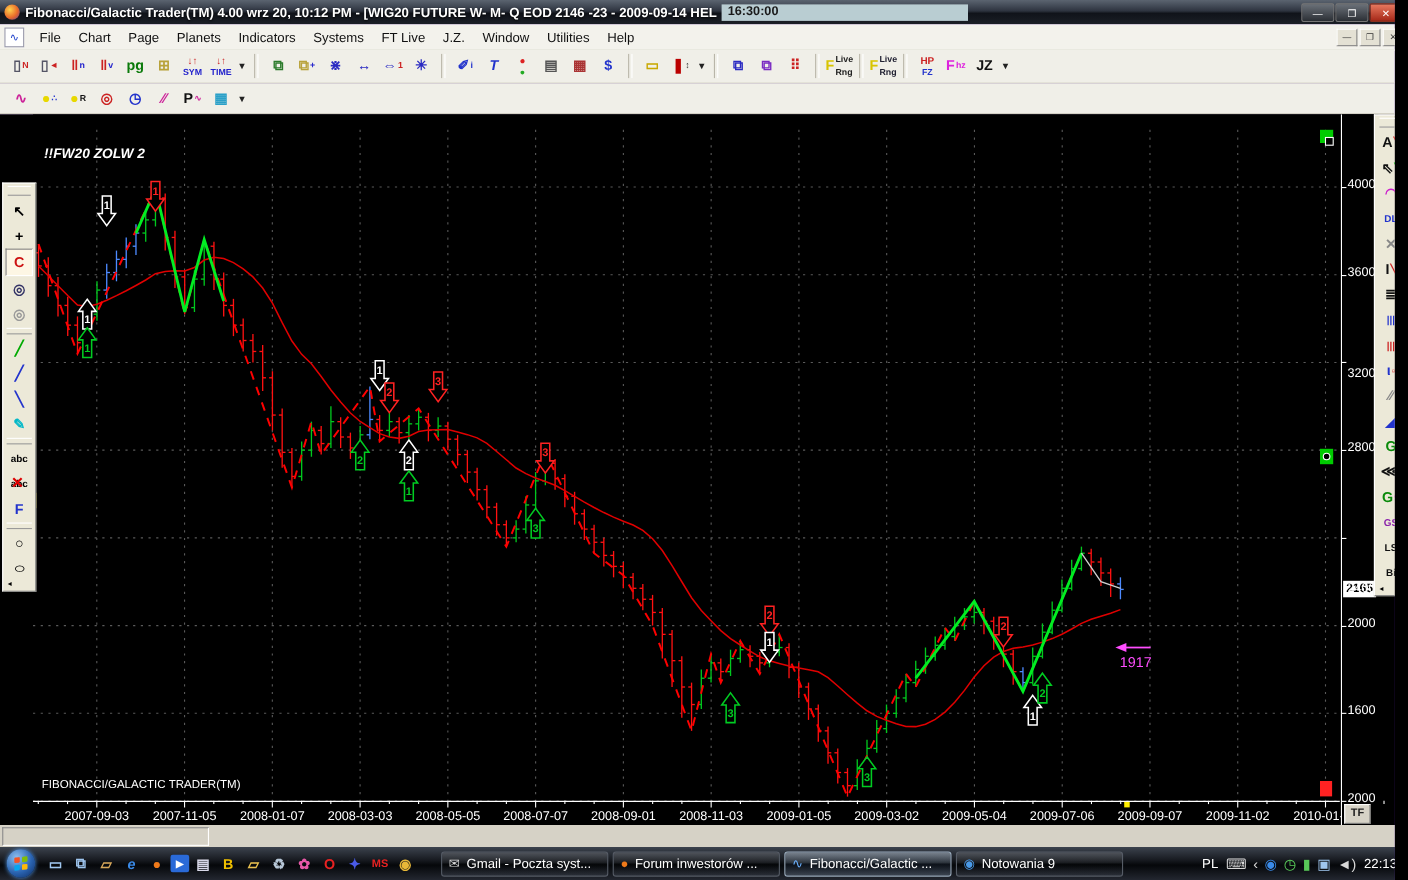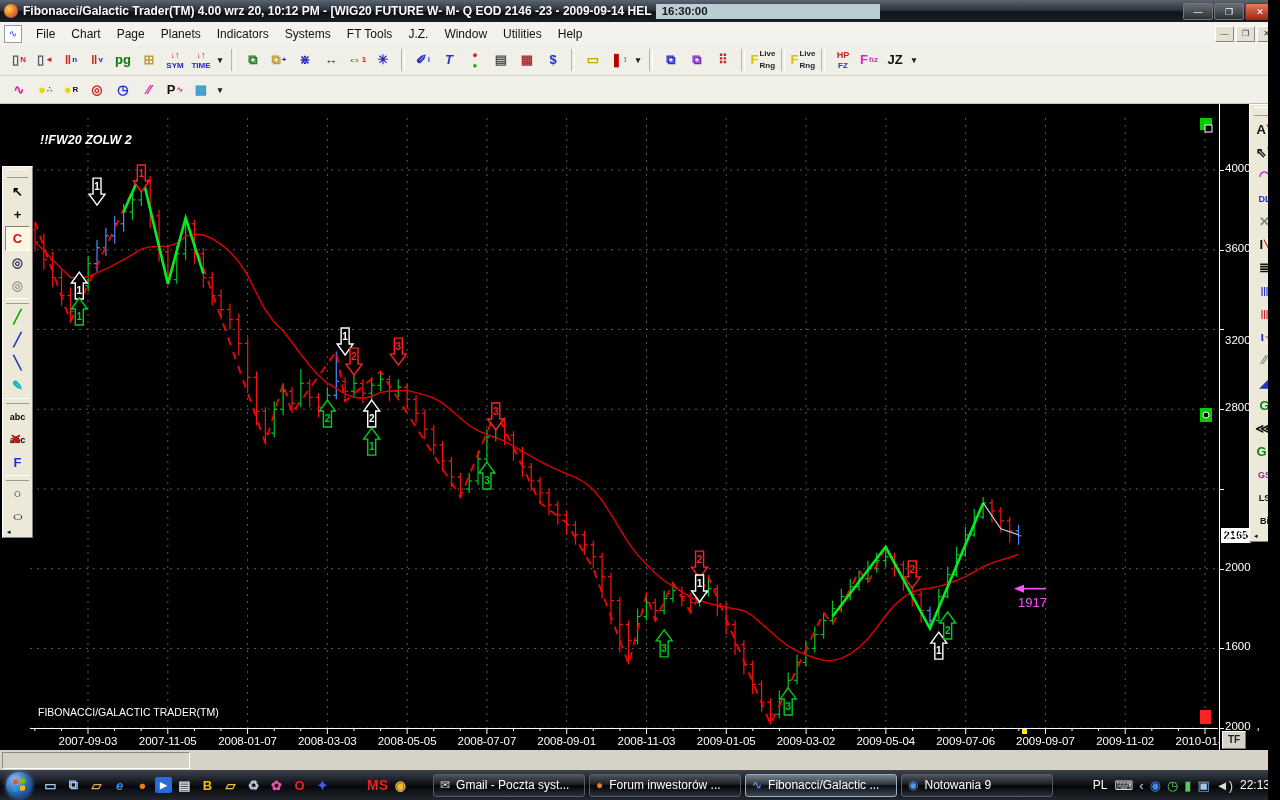--- a/index.html
+++ b/index.html
@@ -110,21 +110,21 @@
 
   <div id="menubar">
     <div id="menu-doc-icon">∿</div>
     <div id="menu-items" style="display:flex;text-align:center;">
         <div class="menu-item">File</div>
         <div class="menu-item">Chart</div>
         <div class="menu-item">Page</div>
         <div class="menu-item">Planets</div>
         <div class="menu-item">Indicators</div>
         <div class="menu-item">Systems</div>
-        <div class="menu-item">FT Tools</div>
+        <div class="menu-item">FT Live</div>
         <div class="menu-item">J.Z.</div>
         <div class="menu-item">Window</div>
         <div class="menu-item">Utilities</div>
         <div class="menu-item">Help</div>
       </div>
     <div id="mdi-buttons">
         <div class="mdibtn">—</div>
         <div class="mdibtn">❐</div>
         <div class="mdibtn">✕</div>
       </div>
@@ -1205,21 +1205,21 @@
         <div class="ql" style="color: rgb(58, 138, 232); font-style: italic;">e</div>
         <div class="ql" style="color: rgb(240, 122, 26);">●</div>
         <div class="ql boxed" style="color: rgb(255, 255, 255);">▶</div>
         <div class="ql" style="color: rgb(216, 216, 232);">▤</div>
         <div class="ql" style="color: rgb(240, 192, 0);">B</div>
         <div class="ql" style="color: rgb(232, 192, 80);">▱</div>
         <div class="ql" style="color: rgb(184, 200, 216);">♻</div>
         <div class="ql" style="color: rgb(232, 88, 168);">✿</div>
         <div class="ql" style="color: rgb(232, 34, 34);">O</div>
         <div class="ql" style="color: rgb(74, 90, 232);">✦</div>
-        <div class="ql" style="color: rgb(232, 34, 34); font-size: 14px; margin-left: 32px;">MS</div>
+        <div class="ql" style="color: rgb(232, 34, 34); font-size: 10px;">MS</div>
         <div class="ql" style="color: rgb(232, 184, 56);">◉</div>
       </div>
     <div id="task-area">
         <div class="taskbtn">
           <span class="ticon" style="color: rgb(216, 216, 216);">✉</span>
           <span class="tlabel">Gmail - Poczta syst...</span>
         </div>
         <div class="taskbtn">
           <span class="ticon" style="color: rgb(240, 122, 26);">●</span>
           <span class="tlabel">Forum inwestorów ...</span>

